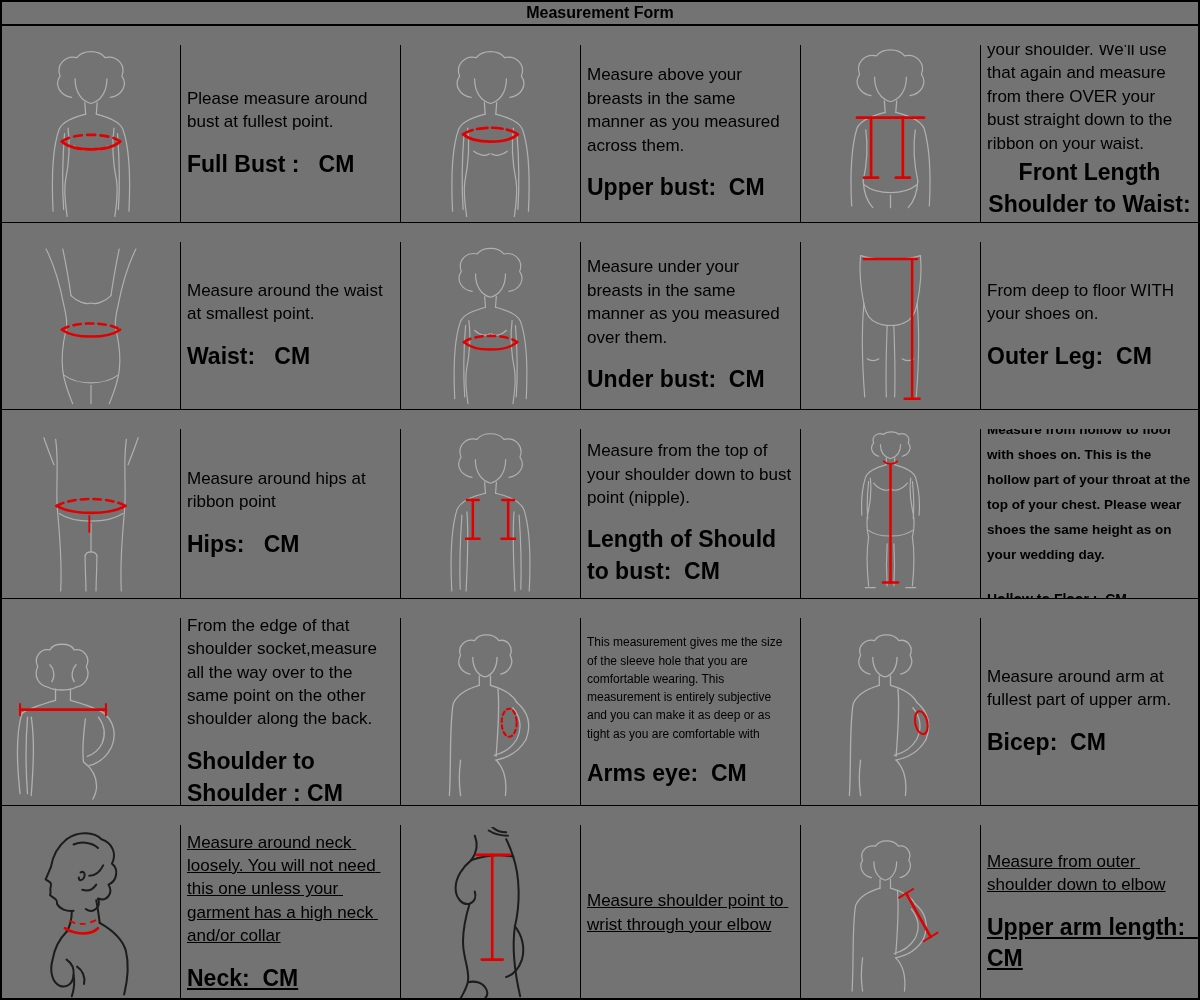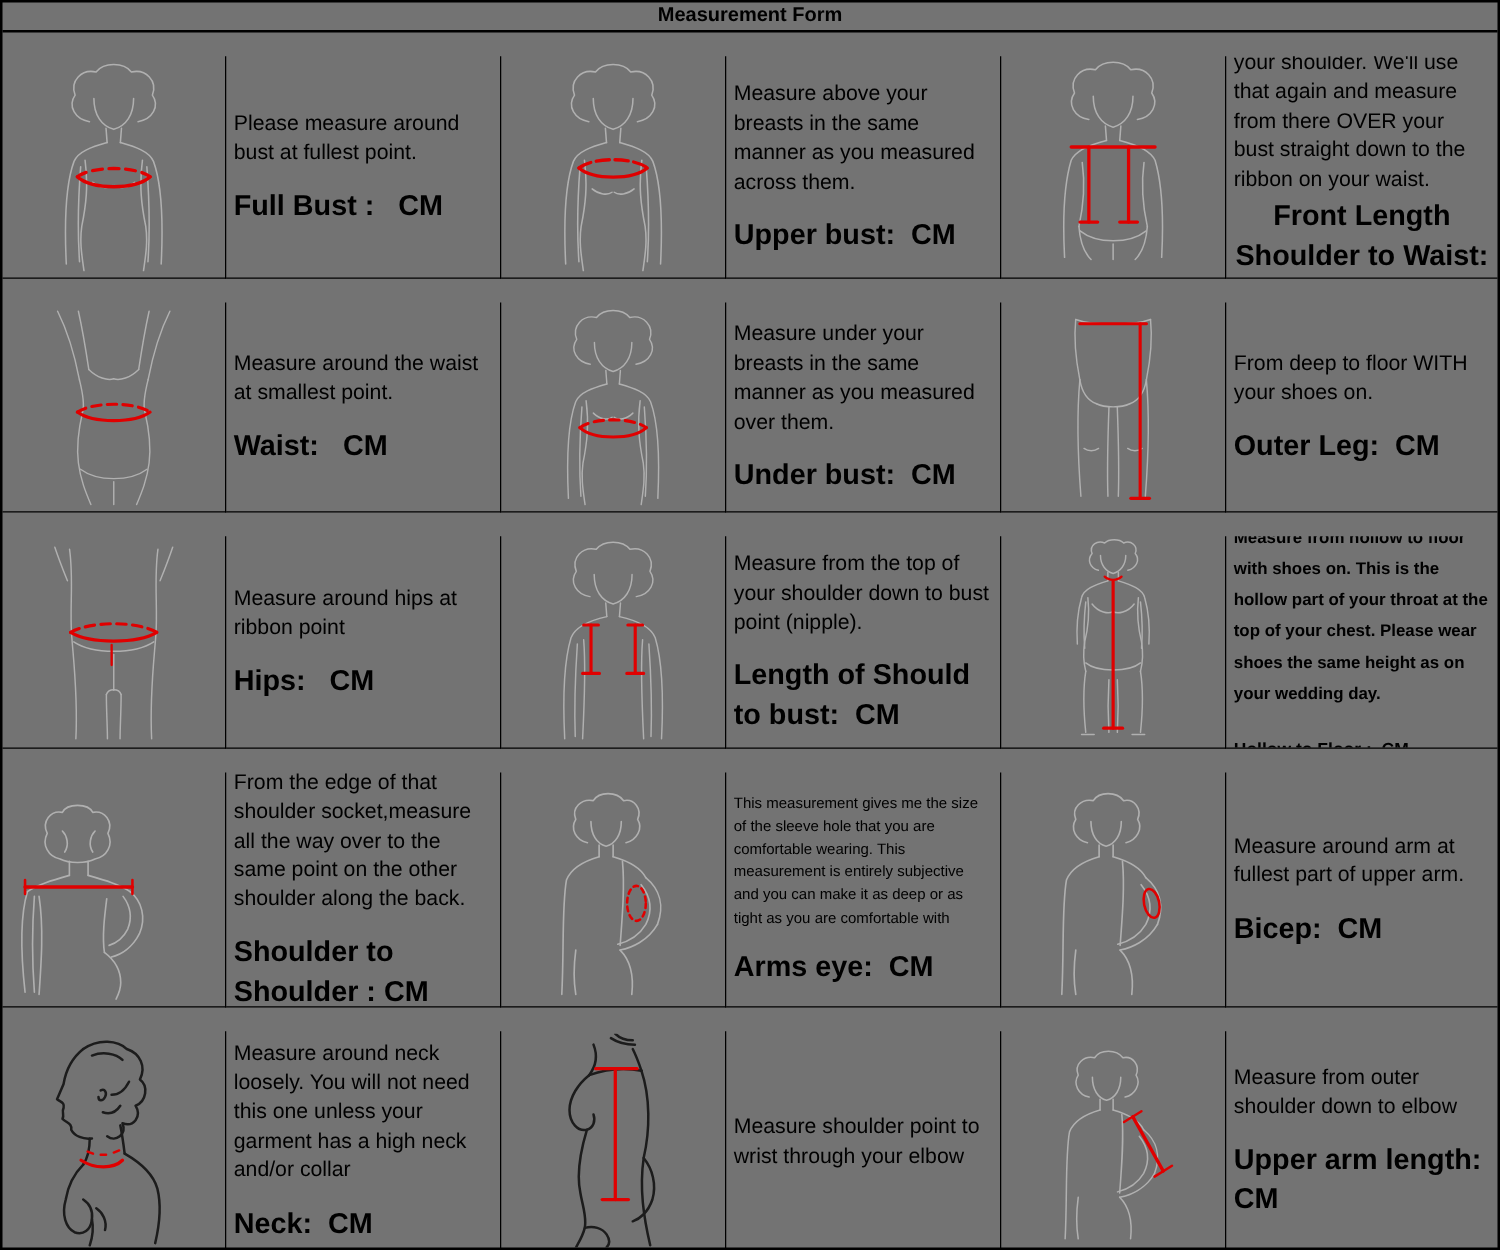--- a/index.html
+++ b/index.html
@@ -5,21 +5,21 @@
   html,body{margin:0;padding:0;background:#fff;}
   body{font-family:"Liberation Sans", sans-serif; color:#000;}
   .form{width:1200px;height:1000px;box-sizing:border-box;border:2px solid #000;background:#737373;}
   .title-bar{height:22px;line-height:22px;border-bottom:2px solid #000;text-align:center;
              font-weight:bold;font-size:16px;}
   .grid{display:grid;
         grid-template-columns:179px 220px 180px 220px 180px 217px;
         grid-template-rows:197px 187px 189px 207px 194px;}
   .cell{border-right:1px solid #000;border-bottom:1px solid #000;box-sizing:border-box;overflow:hidden;margin-top:19px;}
   .cell.last-col{border-right:none;}
-  .cell.last-row{border-bottom:none;}
+  .cell.last-row{border-bottom:none;text-decoration:underline;}
   .figcell{display:flex;align-items:center;justify-content:center;padding:2px;}
   .txt{display:flex;flex-direction:column;justify-content:center;padding:4px 6px;
        font-size:17px;line-height:1.38;}
   .desc{white-space:pre-wrap;}
   .label{font-weight:bold;margin-top:15px;white-space:pre-wrap;font-size:23px;}
   .tight .label{margin-top:2px;text-align:center;}
   .txt.small-bold .desc{font-size:13.5px;font-weight:bold;line-height:1.85;}
   .txt.small-bold .label{margin-top:22px;font-size:14px;}
   .txt.small .desc{font-size:12px;line-height:1.52;}
   .figsvg{width:100%;height:100%;display:block;}

